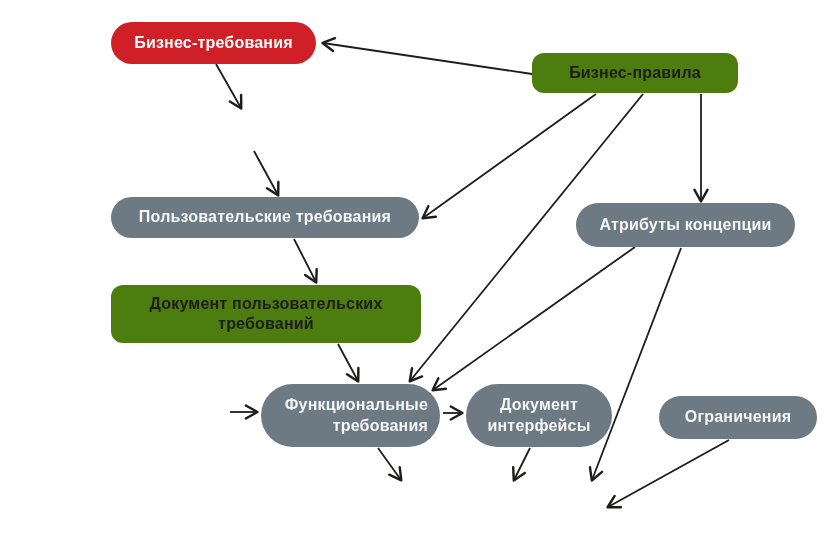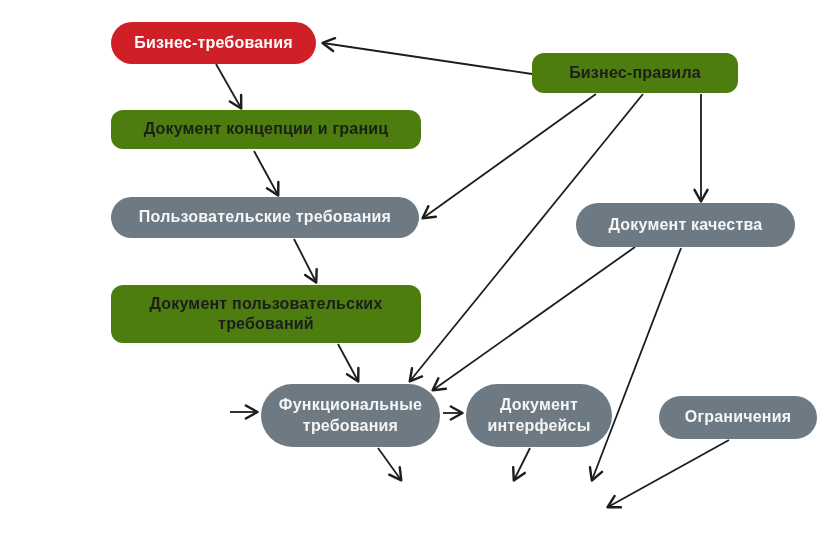--- a/index.html
+++ b/index.html
@@ -57,36 +57,33 @@
         <line x1="410" y1="413" x2="429" y2="413" stroke="#1d1d1b" stroke-width="1.8" marker-end="url(#ah)"></line>
         <line x1="345" y1="448" x2="368" y2="480" stroke="#1d1d1b" stroke-width="1.8" marker-end="url(#ah)"></line>
         <line x1="497" y1="448" x2="481" y2="480" stroke="#1d1d1b" stroke-width="1.8" marker-end="url(#ah)"></line>
         <line x1="696" y1="440" x2="575" y2="507" stroke="#1d1d1b" stroke-width="1.8" marker-end="url(#ah)"></line>
       </g>
   </svg>
 
 <div class="node red" style="left: 78px; top: 22px; width: 205px; height: 42px; border-radius: 21px;">
       <span>Бизнес-требования</span>
     </div>
-    <div class="node light" style="left: 78px; top: 110px; width: 310px; height: 39px; border-radius: 12px;">
-      <span>Документ концепции и границ</span>
-    </div>
     <div class="node light" style="left: 499px; top: 53px; width: 206px; height: 40px; border-radius: 12px;">
       <span>Бизнес-правила</span>
     </div>
     <div class="node dark" style="left: 78px; top: 197px; width: 308px; height: 41px; border-radius: 20.5px; text-align: right;">
       <span>Пользовательские требования</span>
     </div>
     <div class="node dark" style="left: 543px; top: 203px; width: 219px; height: 44px; border-radius: 22px;">
-      <span>Документ качества</span>
+      <span>Атрибуты концепции</span>
     </div>
     <div class="node light" style="left: 78px; top: 285px; width: 310px; height: 58px; border-radius: 12px;">
       <span>Документ пользовательских требований</span>
     </div>
-    <div class="node dark" style="left: 228px; top: 384px; width: 179px; height: 63px; border-radius: 31.5px;">
+    <div class="node dark" style="left: 228px; top: 384px; width: 179px; height: 63px; border-radius: 31.5px; text-align: right;">
       <span>Функциональные требования</span>
     </div>
     <div class="node dark" style="left: 433px; top: 384px; width: 146px; height: 63px; border-radius: 31.5px;">
       <span>Документ интерфейсы</span>
     </div>
     <div class="node dark" style="left: 626px; top: 396px; width: 158px; height: 43px; border-radius: 21.5px;">
       <span>Ограничения</span>
     </div>
   </div>
 

